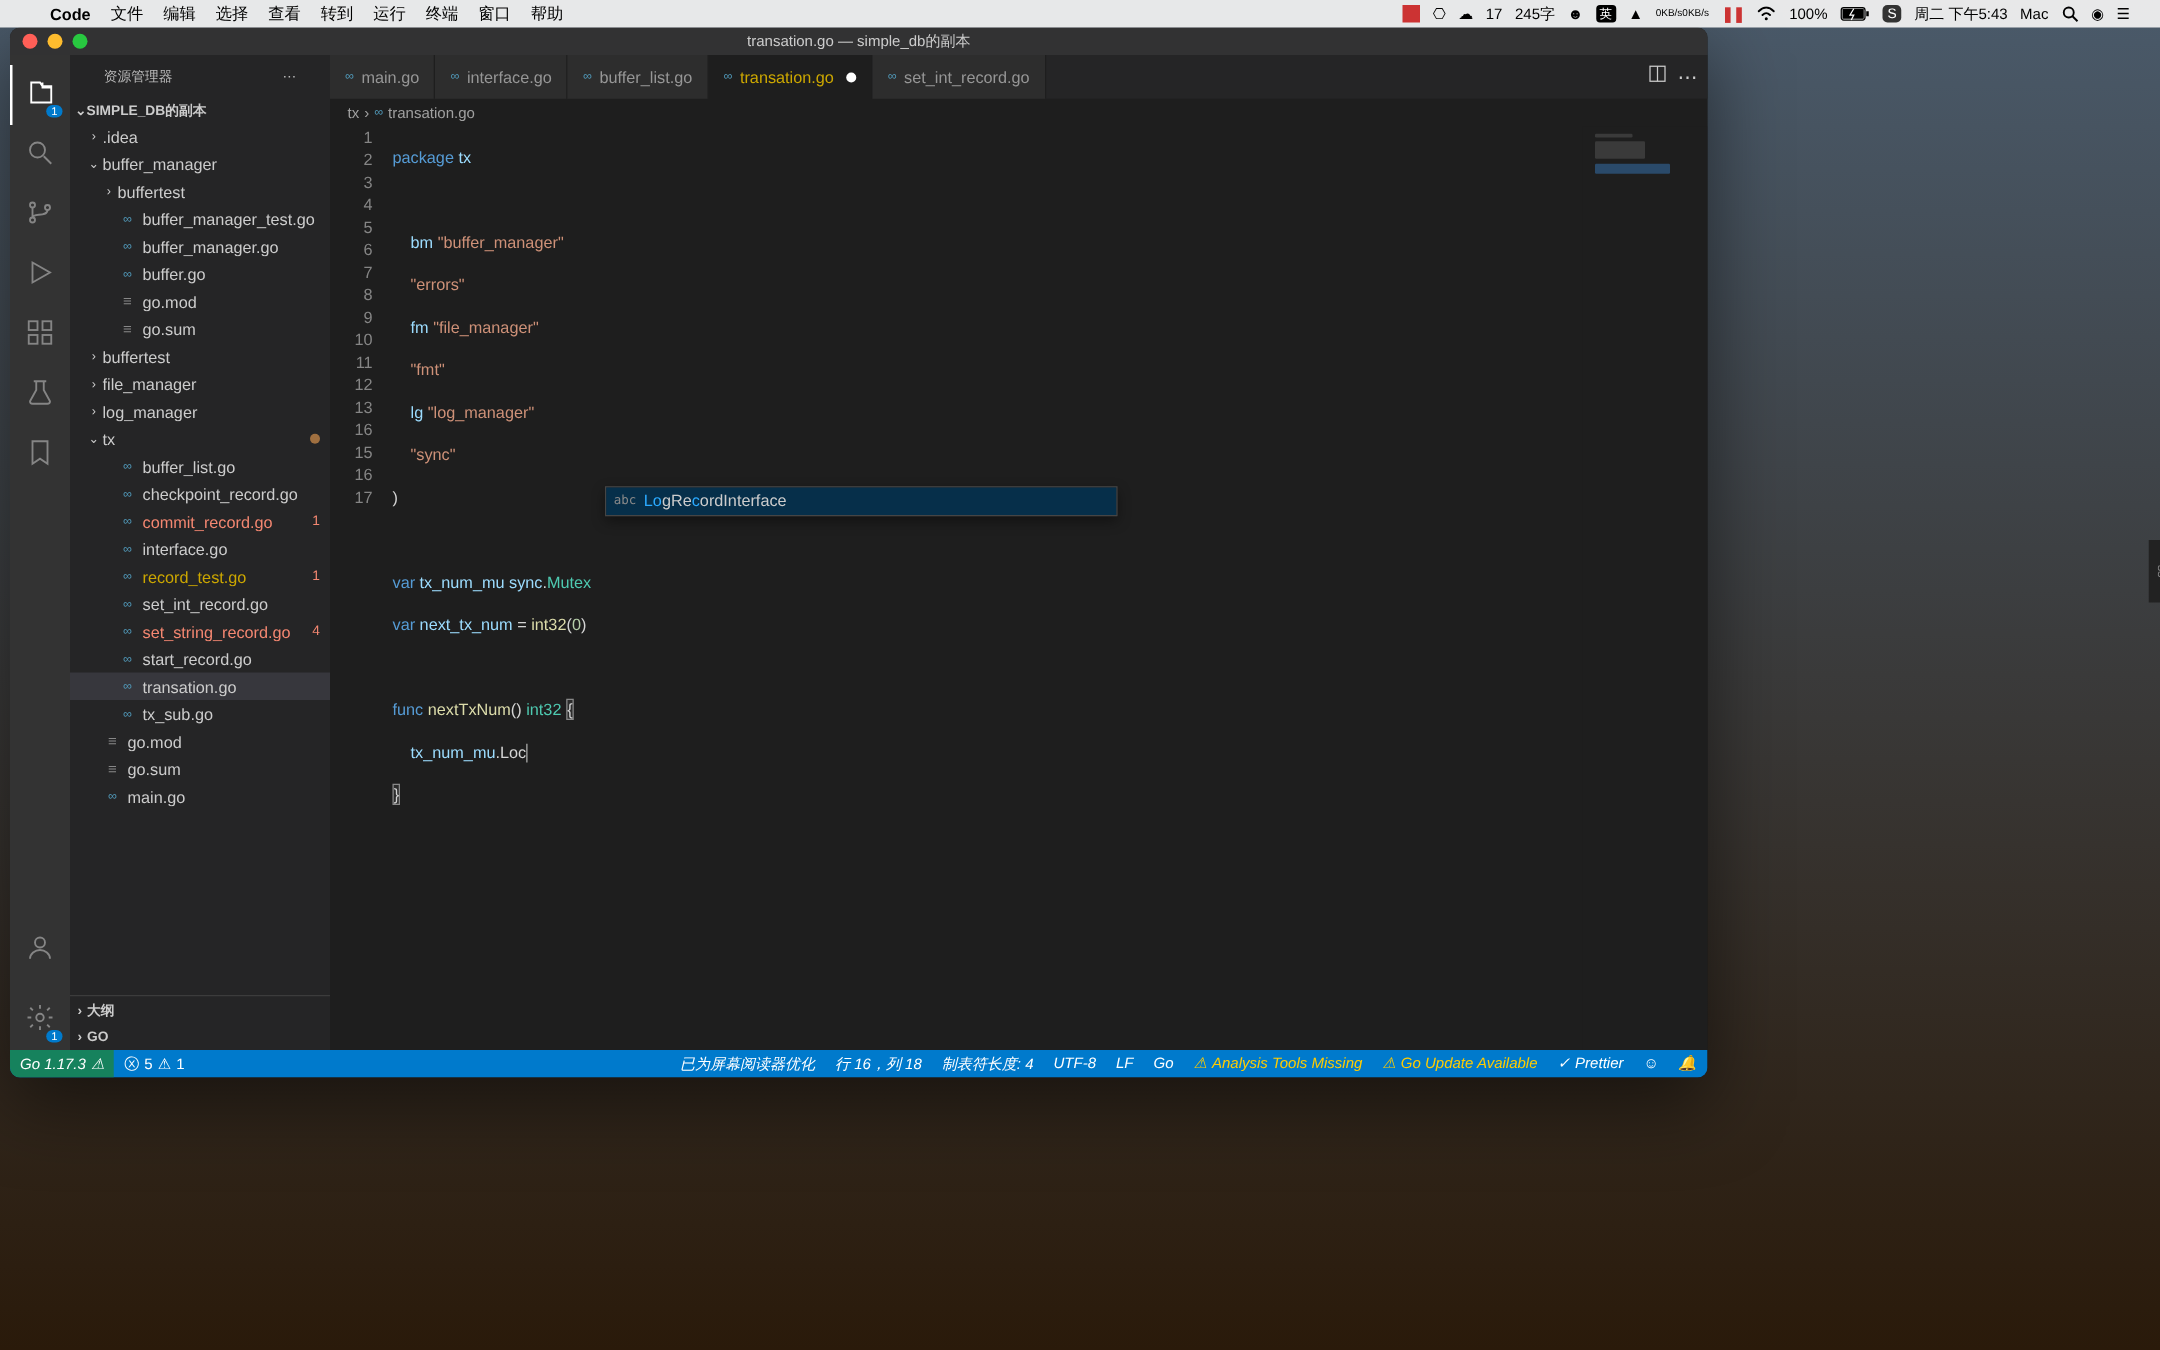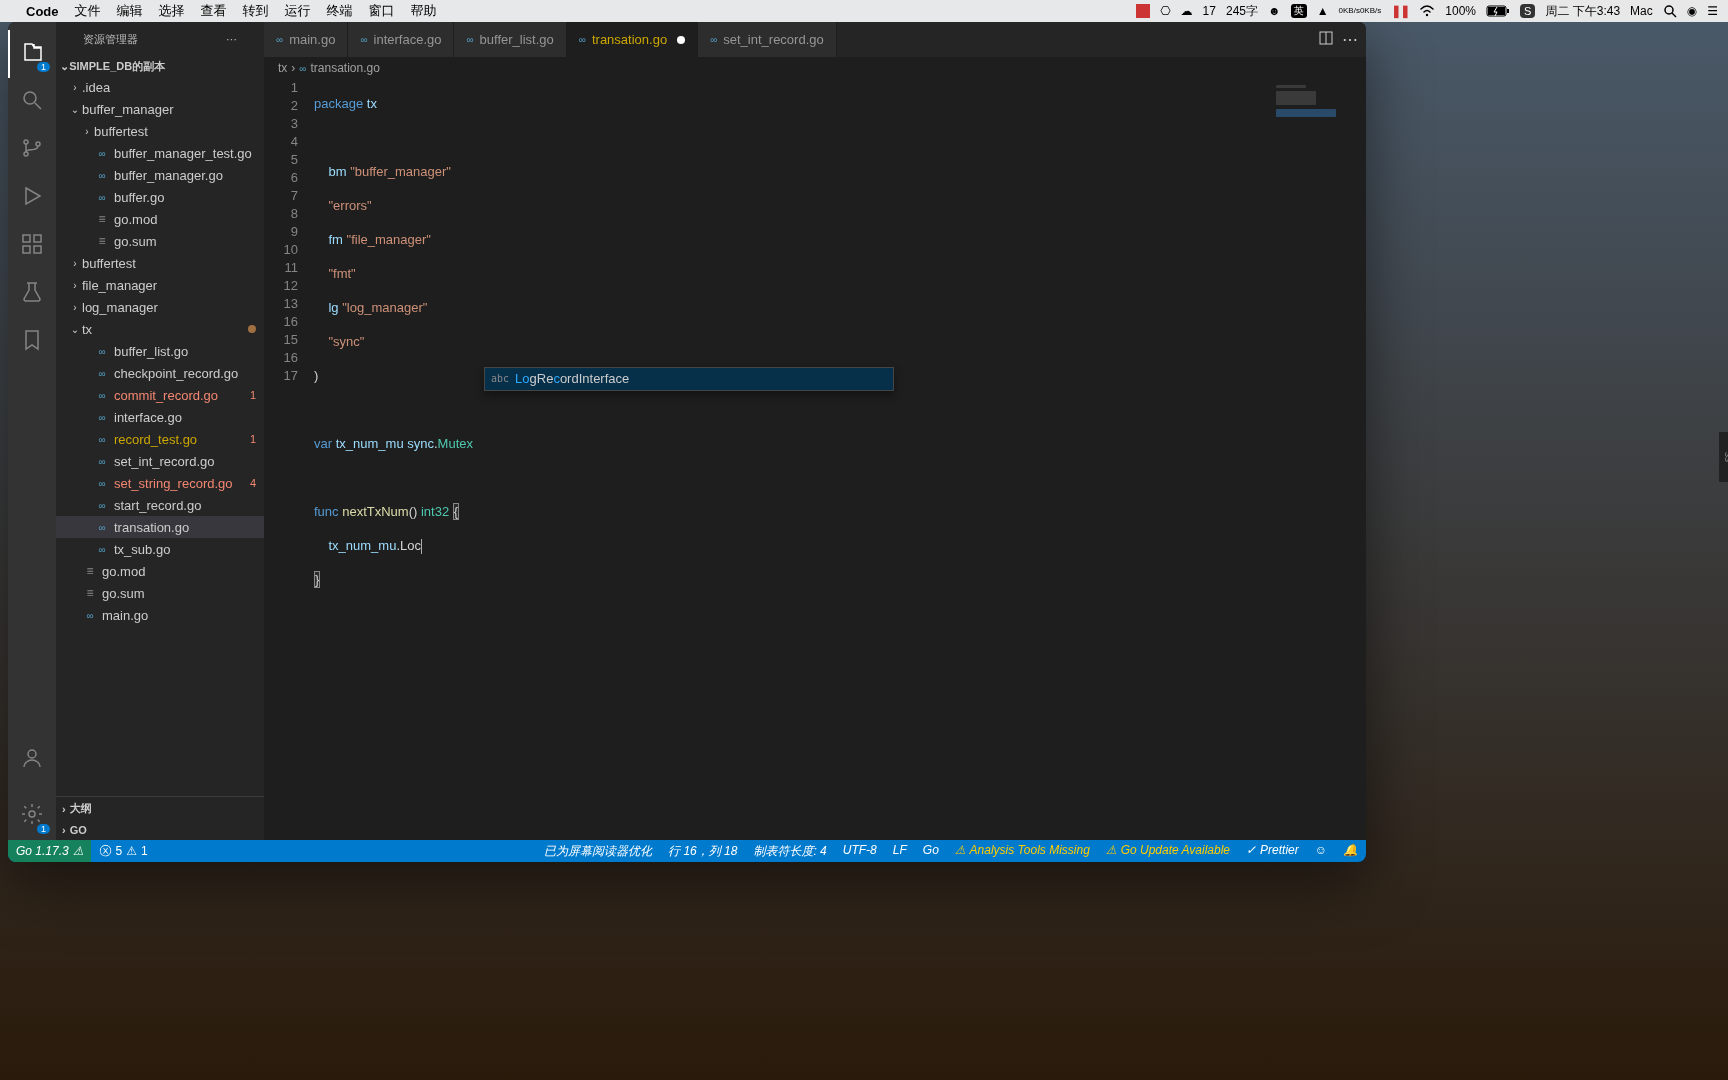--- a/index.html
+++ b/index.html
@@ -1,19 +1,19 @@
 <!DOCTYPE html>
 <html><head>
 <meta charset="utf-8">
 <style>
   * { margin: 0; padding: 0; box-sizing: border-box; font-family: -apple-system, BlinkMacSystemFont, "Segoe UI", sans-serif; }
   body { width: 1728px; height: 1080px; background: linear-gradient(180deg, #4a5a6a 0%, #2a1a0a 100%); overflow: hidden; position: relative; }
   
   
-  .menubar { height: 22px; background: rgba(240,240,240,0.95); display: flex; align-items: center; padding: 0 10px; font-size: 13px; color: #000; justify-content: space-between; position: relative; z-index: 10; text-align: right; }
+  .menubar { height: 22px; background: rgba(240,240,240,0.95); display: flex; align-items: center; padding: 0 24px; font-size: 13px; color: #000; justify-content: space-between; position: relative; z-index: 10; text-align: right; }
   .menubar-left { display: flex; align-items: center; gap: 16px; }
   .menubar-left .apple { font-size: 15px; }
   .menubar-left .appname { font-weight: 600; }
   .menubar-right { display: flex; align-items: center; gap: 10px; font-size: 12px; }
   .menubar-right span { display: inline-flex; align-items: center; }
   .mb-icon { width: 14px; height: 14px; display: inline-block; }
   .mb-red { background:#c33; }
   .mb-stack { display:flex; flex-direction:row; font-size:8px; line-height:8px; }
   .pause { color:#c33; font-weight:bold; letter-spacing:-1px; }
   
@@ -133,34 +133,42 @@
     <span>100%</span>
     <span>
       <svg width="24" height="12" viewBox="0 0 24 12">
           <rect x="1" y="1" width="19" height="10" rx="2" stroke="#000" fill="none"></rect>
           <rect x="2" y="2" width="17" height="8" fill="#000"></rect>
           <rect x="21" y="4" width="2" height="4" fill="#000"></rect>
           <path d="M11 2 L8 7 L11 7 L9 11" stroke="#fff" fill="none" stroke-width="1"></path>
         </svg>
     </span>
     <span style="background:#333;color:#fff;padding:1px 4px;border-radius:4px;font-size:11px;">S</span>
-    <span>周二 下午3:43</span>
+    <span>周二 下午5:43</span>
     <span>Mac</span>
     <span>
       <svg width="14" height="14" viewBox="0 0 14 14">
           <circle cx="6" cy="6" r="4" stroke="#000" fill="none" stroke-width="1.5"></circle>
           <line x1="9" y1="9" x2="13" y2="13" stroke="#000" stroke-width="1.5"></line>
         </svg>
     </span>
     <span>◉</span>
     <span>☰</span>
   </div>
 </div>
 
 <div class="vscode">
+  <div class="titlebar">
+    <div class="traffic">
+      <span class="tl-close"></span>
+      <span class="tl-min"></span>
+      <span class="tl-max"></span>
+    </div>
+    <div class="titlebar-title">transation.go — simple_db的副本</div>
+  </div>
 
   <div class="vscode-body">
 
     <div class="activitybar">
       <div class="ab-item active">
         <span class="ab-icon"><svg viewBox="0 0 24 24" stroke="currentColor" fill="none" stroke-width="1.5">
               <path d="M4 4h7l2 3h7v13H4z M13 4v4h7"></path>
             </svg></span>
         <span class="badge">1</span>
       </div>
@@ -427,20 +435,21 @@
             <div class="line"></div>
             <div class="line">    <span class="id">bm</span> <span class="str">"buffer_manager"</span></div>
             <div class="line">    <span class="str">"errors"</span></div>
             <div class="line">    <span class="id">fm</span> <span class="str">"file_manager"</span></div>
             <div class="line">    <span class="str">"fmt"</span></div>
             <div class="line">    <span class="id">lg</span> <span class="str">"log_manager"</span></div>
             <div class="line">    <span class="str">"sync"</span></div>
             <div class="line">)</div>
             <div class="line"></div>
             <div class="line"><span class="kw">var</span> <span class="id">tx_num_mu</span> <span class="id">sync</span>.<span class="typ">Mutex</span></div>
+            <div class="line"><span class="kw">var</span> <span class="id">next_tx_num</span> = <span class="fn">int32</span>(<span class="num">0</span>)</div>
             <div class="line"></div>
             <div class="line"><span class="kw">func</span> <span class="fn">nextTxNum</span>() <span class="typ">int32</span> <span class="bracket-hl">{</span></div>
             <div class="line">    <span class="id">tx_num_mu</span>.Loc<span class="cursor-line"></span></div>
             <div class="line"><span class="bracket-hl">}</span></div>
             <div class="suggest" id="suggest" style="left: 170px; top: 288px; width: 410px;">
             <div class="suggest-item">
               <span class="kind">abc</span>
               <span><span class="hl">Lo</span><span>gRe</span><span class="hl">c</span><span>ordInterface</span></span>
             </div>
           </div>

